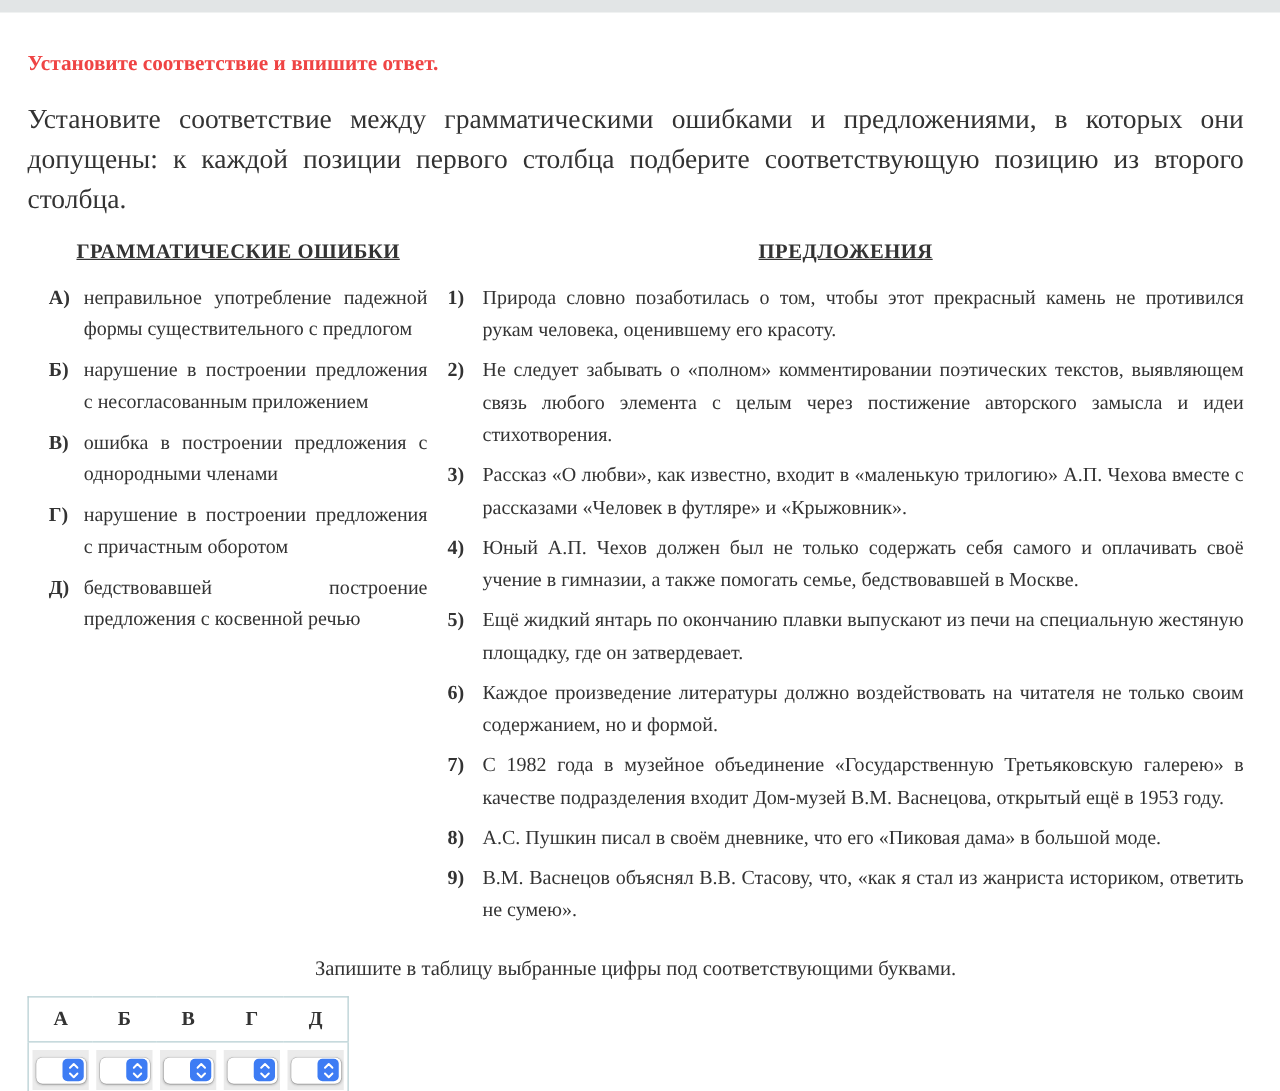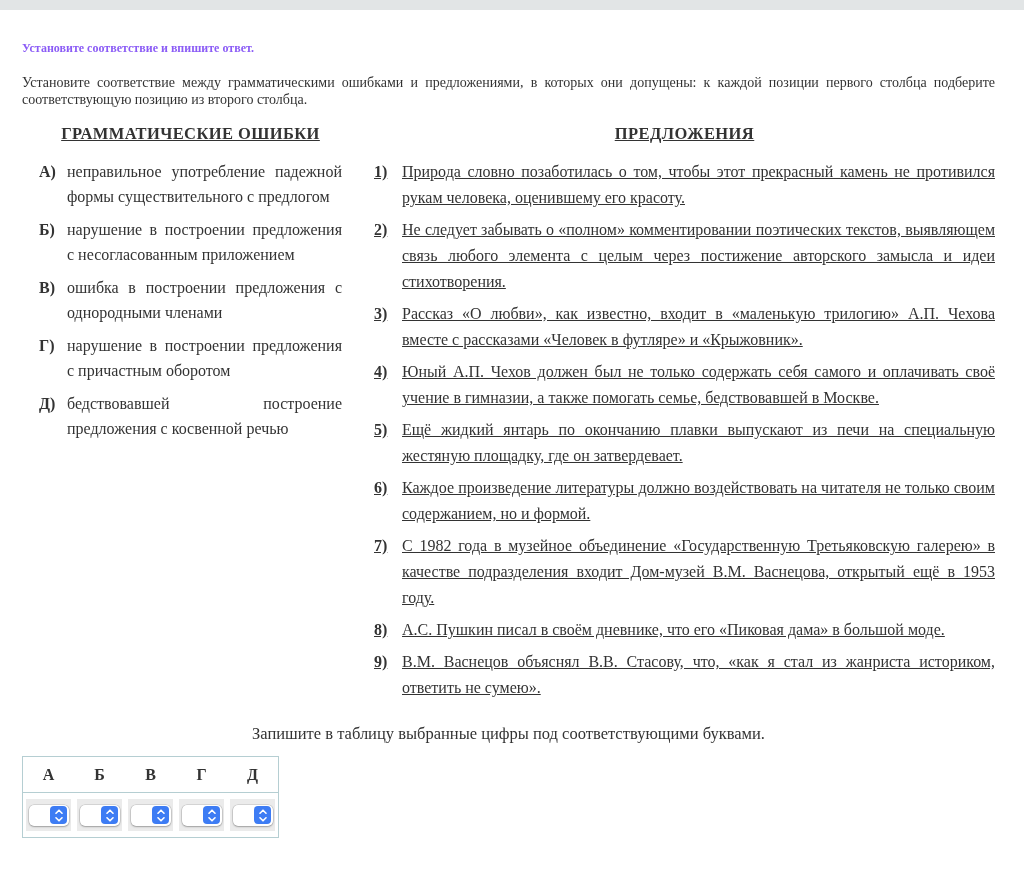--- a/index.html
+++ b/index.html
@@ -1,23 +1,23 @@
 <!DOCTYPE html>
 <html lang="ru"><head>
 <meta charset="utf-8">
 <style>
   html,body{margin:0;padding:0;background:#fff;}
   body{width:1024px;font-family:"Liberation Serif",serif;color:#333;}
   .top-bar{height:10px;background:#e2e5e6;}
   .content{padding:18px 29px 0 22px;}
-  .page-title{font-size:12px;font-weight:bold;margin:13px 0 0 0;color:#8b5cf6;}
-  .instruction{margin-top:18px;font-size:14px;line-height:17px;text-align:justify;}
+  .page-title{font-size:17px;font-weight:bold;margin:13px 0 0 0;color:#ef4444;}
+  .instruction{margin-top:18px;font-size:22px;line-height:32px;text-align:justify;}
   .columns{display:flex;margin-top:16px;align-items:flex-start;}
   .col-left{width:303px;flex:0 0 303px;margin-left:17px;}
-  .col-right{flex:1;margin-left:32px;text-decoration:underline;}
+  .col-right{flex:1;margin-left:16px;}
   .col-header{text-align:center;font-weight:bold;font-size:16.5px;letter-spacing:.4px;margin-bottom:15px;}
   .col-header span{text-decoration:underline;}
   .match-item{display:flex;font-size:16px;margin-bottom:8px;}
   .col-left .match-item{line-height:25px;}
   .col-right .match-item{line-height:26px;margin-bottom:6px;}
   .item-label{font-weight:bold;flex:0 0 28px;width:28px;}
   .item-text{flex:1;text-align:justify;}
   .footer-instruction{font-size:16.5px;margin-top:17px;text-align:center;}
   .answer-table{margin-top:12px;border-collapse:collapse;border:1px solid #b5ced2;}
   .answer-table th{width:51px;padding:9px 0 8px 0;font-size:16px;font-weight:bold;

